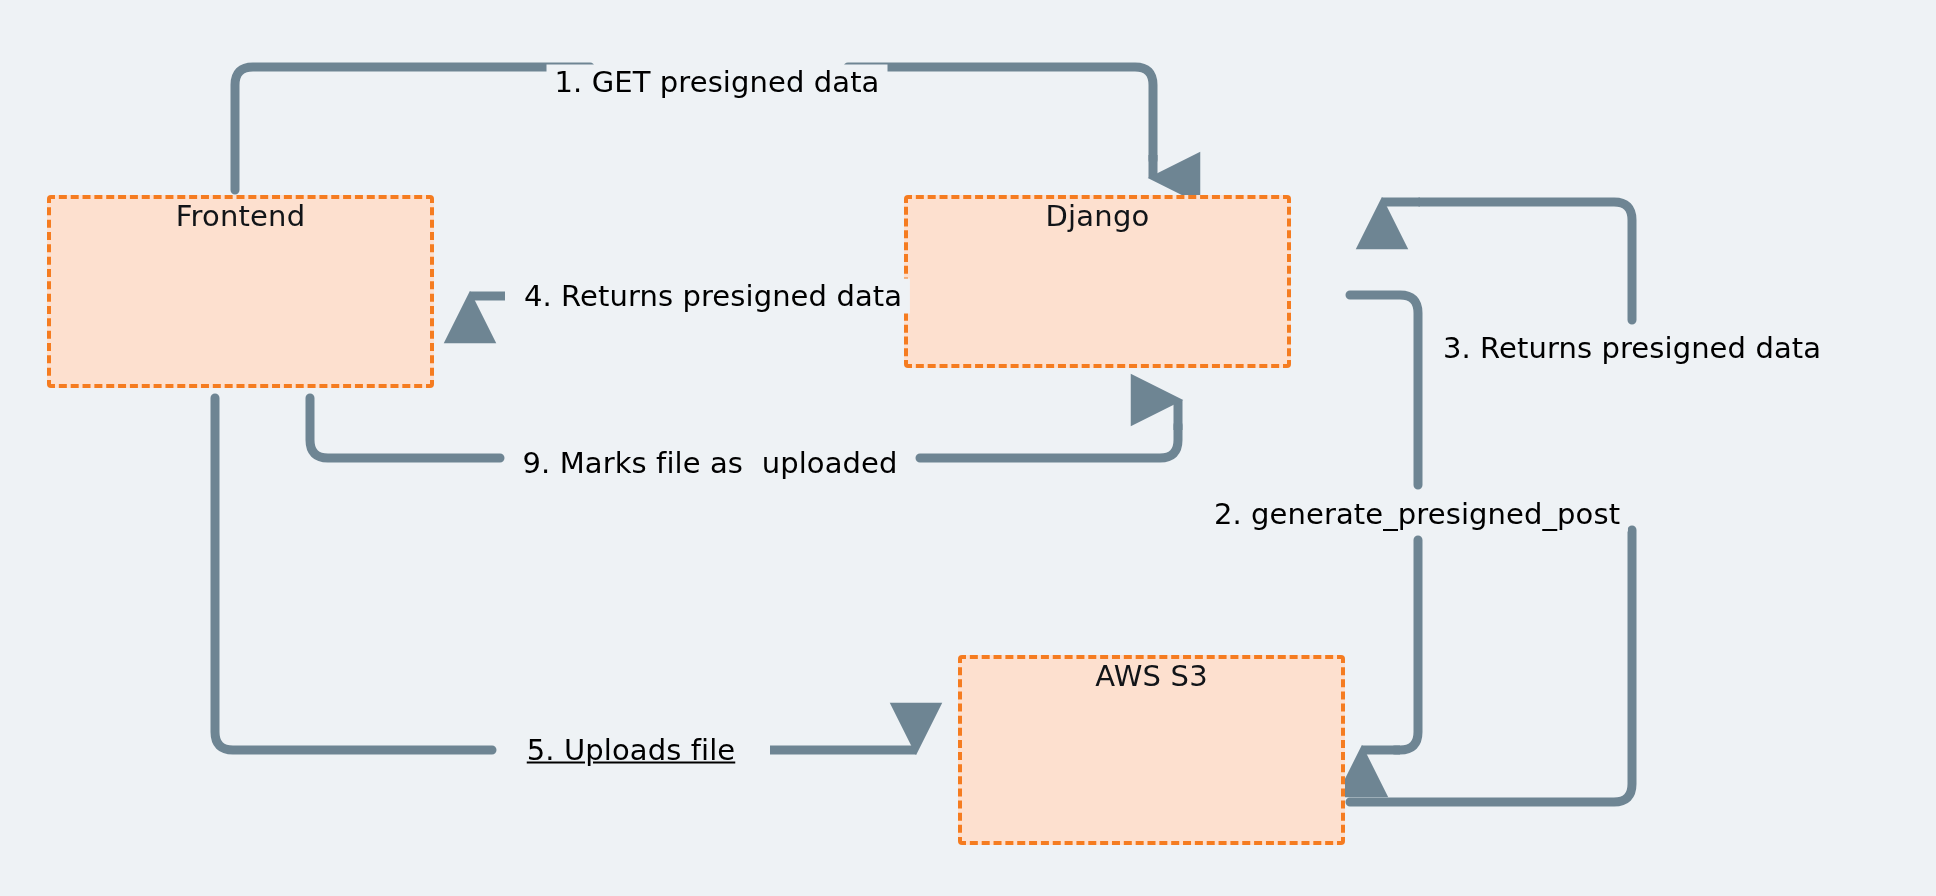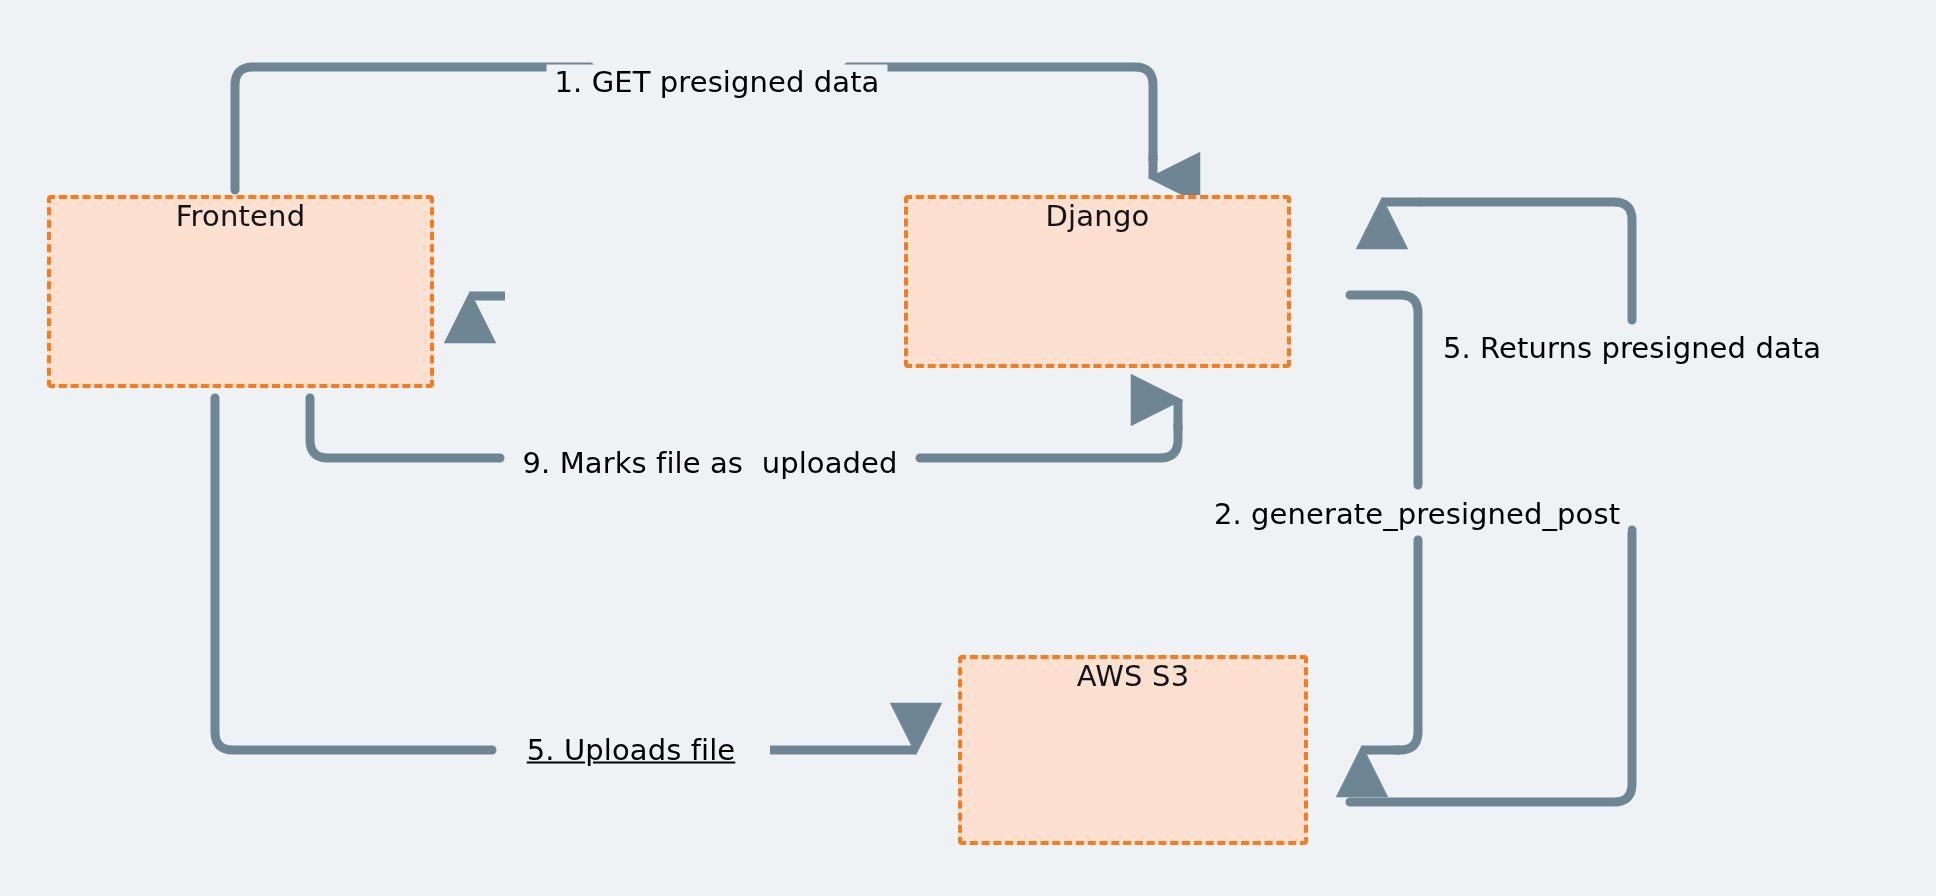--- a/index.html
+++ b/index.html
@@ -103,28 +103,29 @@
   </svg>
 
   <div class="node" style="left:47px; top:195px; width:387px; height:193px;">
     <span class="node-label">Frontend</span>
   </div>
 
   <div class="node" style="left:904px; top:195px; width:387px; height:173px;">
     <span class="node-label">Django</span>
   </div>
 
-  <div class="node" style="left:958px; top:655px; width:350px; height:190px;">
+  <div class="node" style="left:958px; top:655px; width:387px; height:190px;">
     <span class="node-label">AWS S3</span>
   </div>
 
   <div class="edge-label" style="left:717px; top:82px;">1. GET presigned data</div>
 
   <div class="edge-label" style="left:1417px; top:514px;text-align:center;">2. generate_presigned_post</div>
 
-  <div class="edge-label" style="left:1632px; top:348px;">5. Returns presigned data</div>
+  <div class="edge-label" style="left:1632px; top:348px;">3. Returns presigned data</div>
 
+  <div class="edge-label" style="left:713px; top:296px;">4. Returns presigned data</div>
 
   <div class="edge-label" style="left:631px; top:750px;text-decoration:underline;">5. Uploads file</div>
 
   <div class="edge-label" style="left:710px; top:463px;">9. Marks file as  uploaded</div>
 
 </div>
 
 </body></html>

